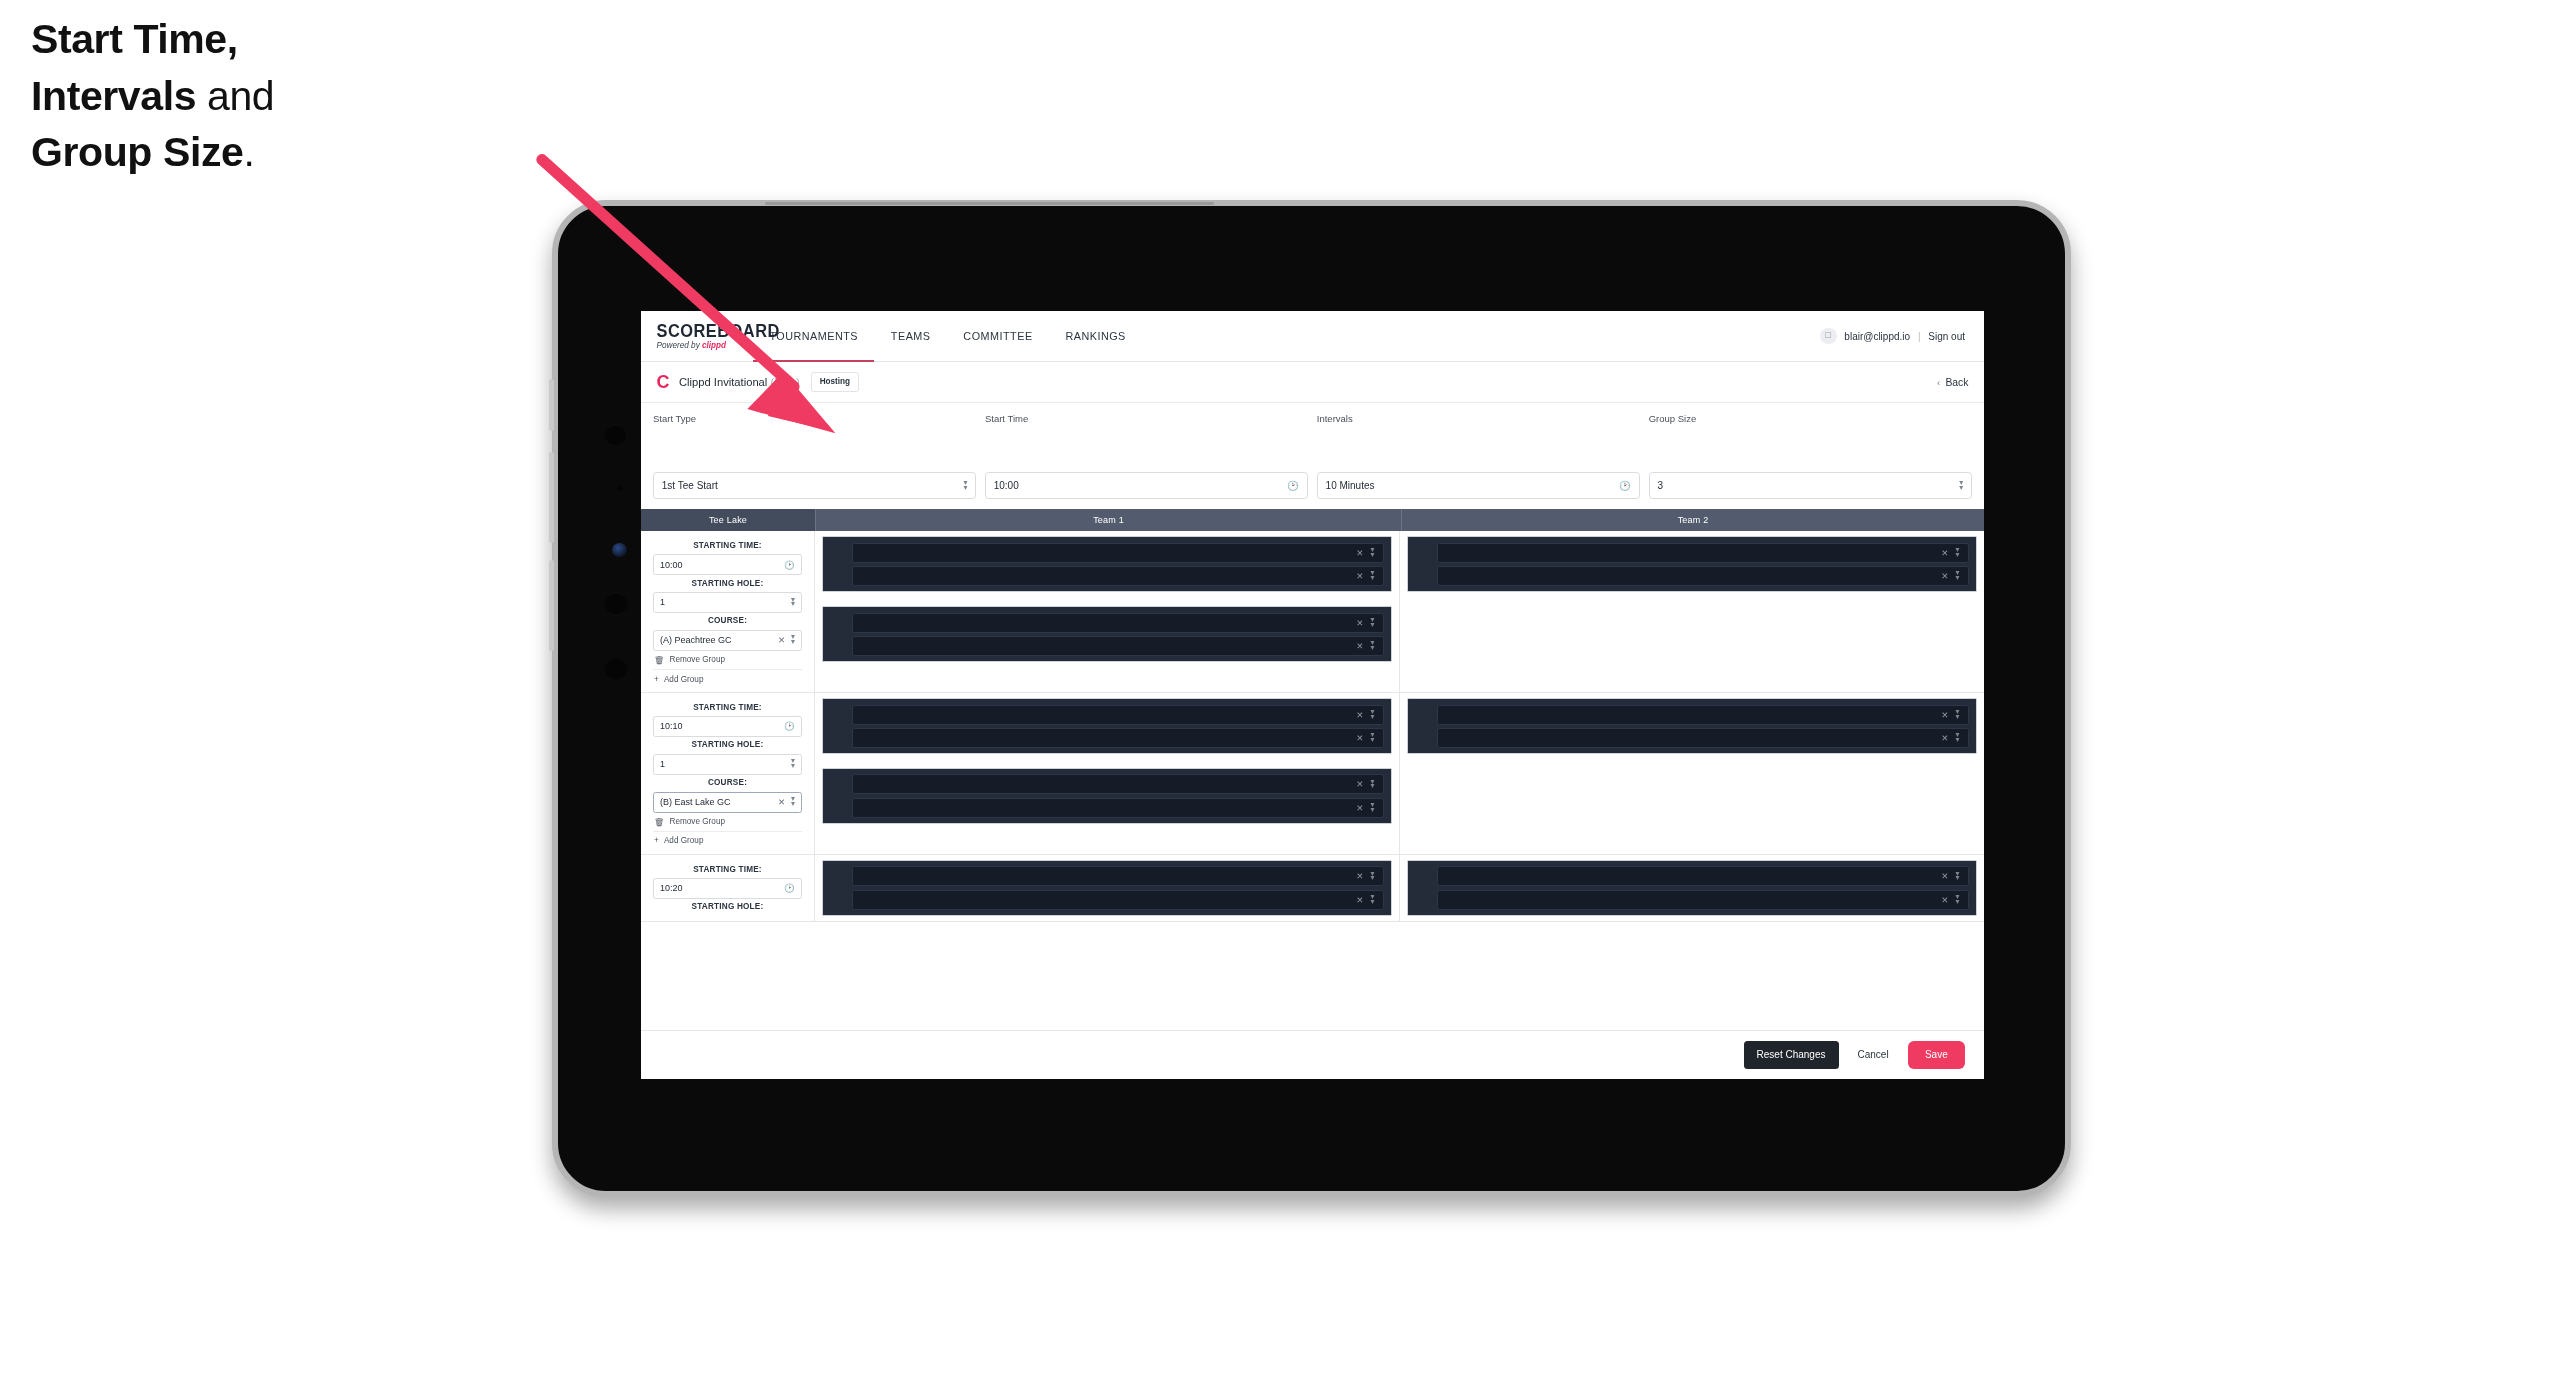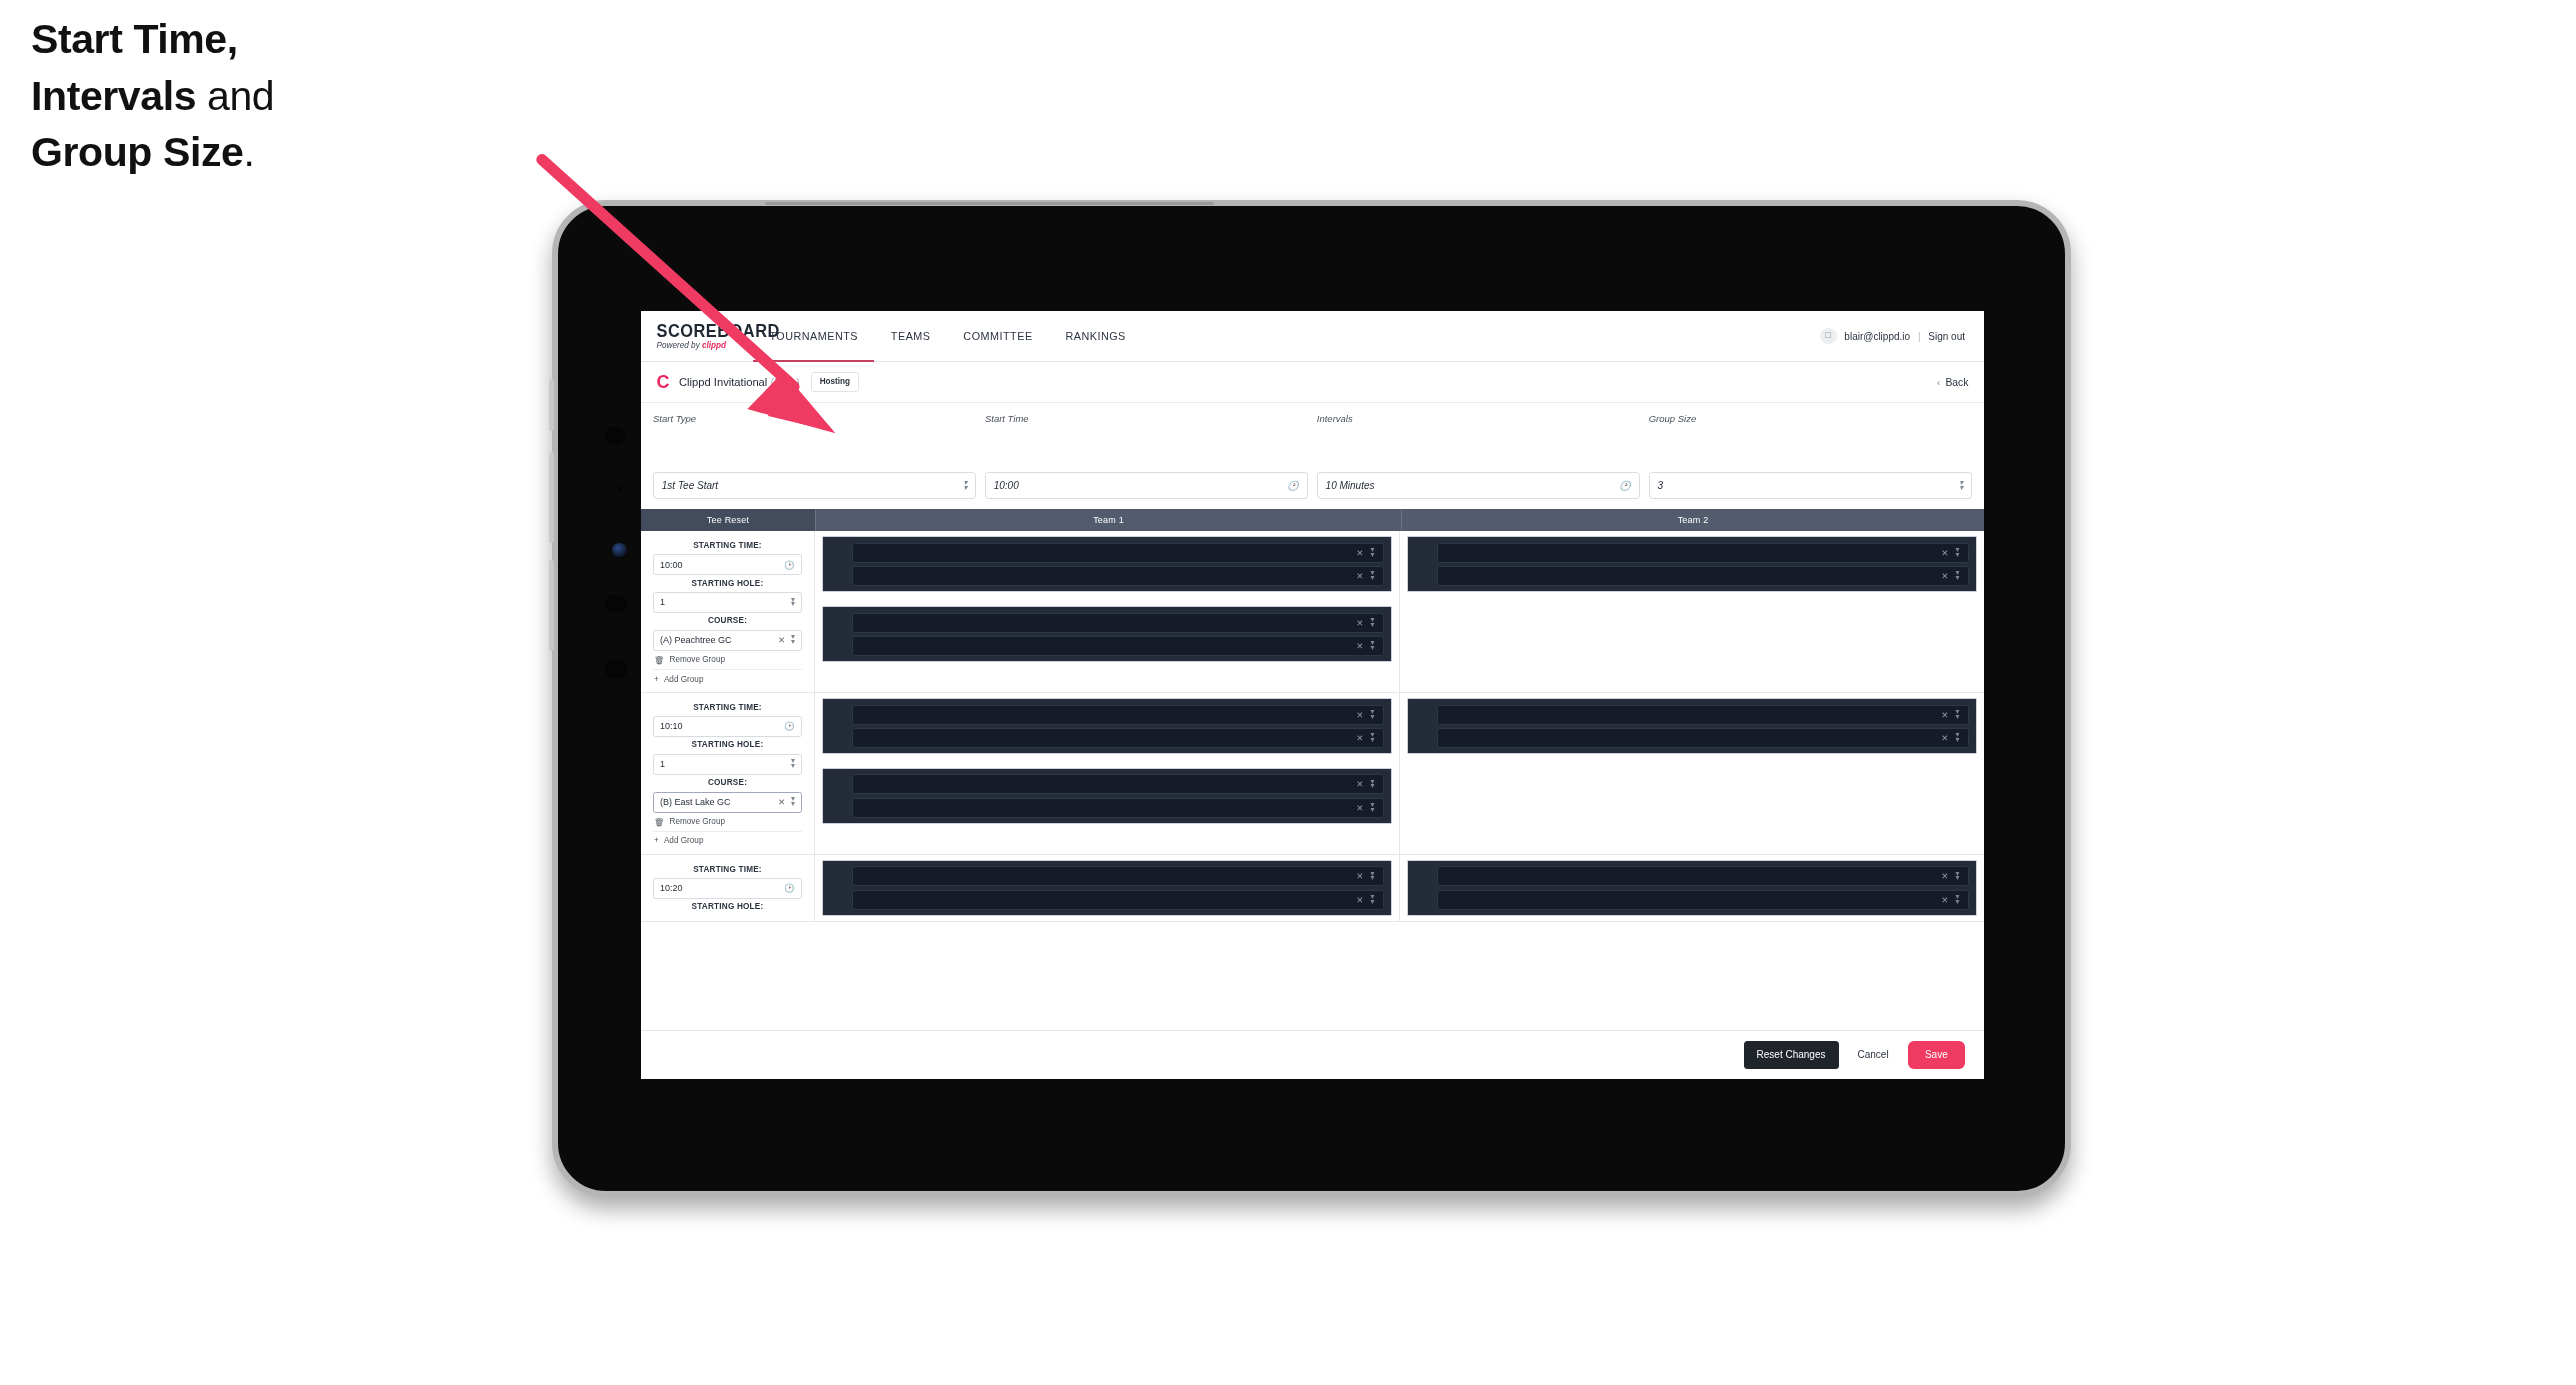--- a/index.html
+++ b/index.html
@@ -90,21 +90,21 @@
   #tname .dim { color:#a9b0b9; }
   #hosting {
     margin-left:11.2px; border:0.9px solid #e0e3e7; border-radius:2.6px; background:#fff;
     font-size:8.2px; color:#2b3440; padding:5.2px 7.8px; line-height:1; font-weight:600;
   }
   #backbtn { margin-left:auto; font-size:10.4px; color:#2b3440; display:flex; align-items:center; gap:5.2px; cursor:pointer; }
   #backbtn .chev { font-size:9.5px; color:#6c757d; }
 
   
   #controls { display:flex; gap:8.6px; padding:10.4px 12px 9.5px 12px; background:#fff; flex:0 0 auto; }
-  .ctl { flex:1;font-style:italic; }
+  .ctl { flex:1; }
   .ctl-label { font-size:9.5px; color:#4a515b; margin-bottom:6px; }
   .ctl-box {
     height:27px; border:0.9px solid #d8dbdf; border-radius:3.5px; background:#fff;
     display:flex; align-items:center; padding:0 7.8px; box-sizing:border-box;margin-top:48px;
   }
   .ctl-val { font-size:10px; color:#1f2733; }
   .ctl-icon { margin-left:auto; color:#7d858f; font-size:9.5px; display:flex; align-items:center; }
   .stepper { display:inline-flex; flex-direction:column; line-height:0.62; font-size:7.8px; color:#7d858f; }
 
   
@@ -251,21 +251,21 @@
             <span class="ctl-val">3</span>
             <span class="ctl-icon">
                 <span class="stepper">▾<br>▾</span>
               </span>
           </div>
         </div>
       </div>
 
       <div id="tablewrap">
         <div id="thead">
-          <div class="th tee">Tee Reset</div>
+          <div class="th tee">Tee Lake</div>
           <div class="th t1">Team 1</div>
           <div class="th t2">Team 2</div>
         </div>
         <div id="tbody">
             <div class="trow">
               <div class="cell-tee">
                 <div class="f-label">STARTING TIME:</div>
                 <div class="f-box">
                   <span class="f-val">10:00</span>
                   <span class="f-ico">🕑</span>

